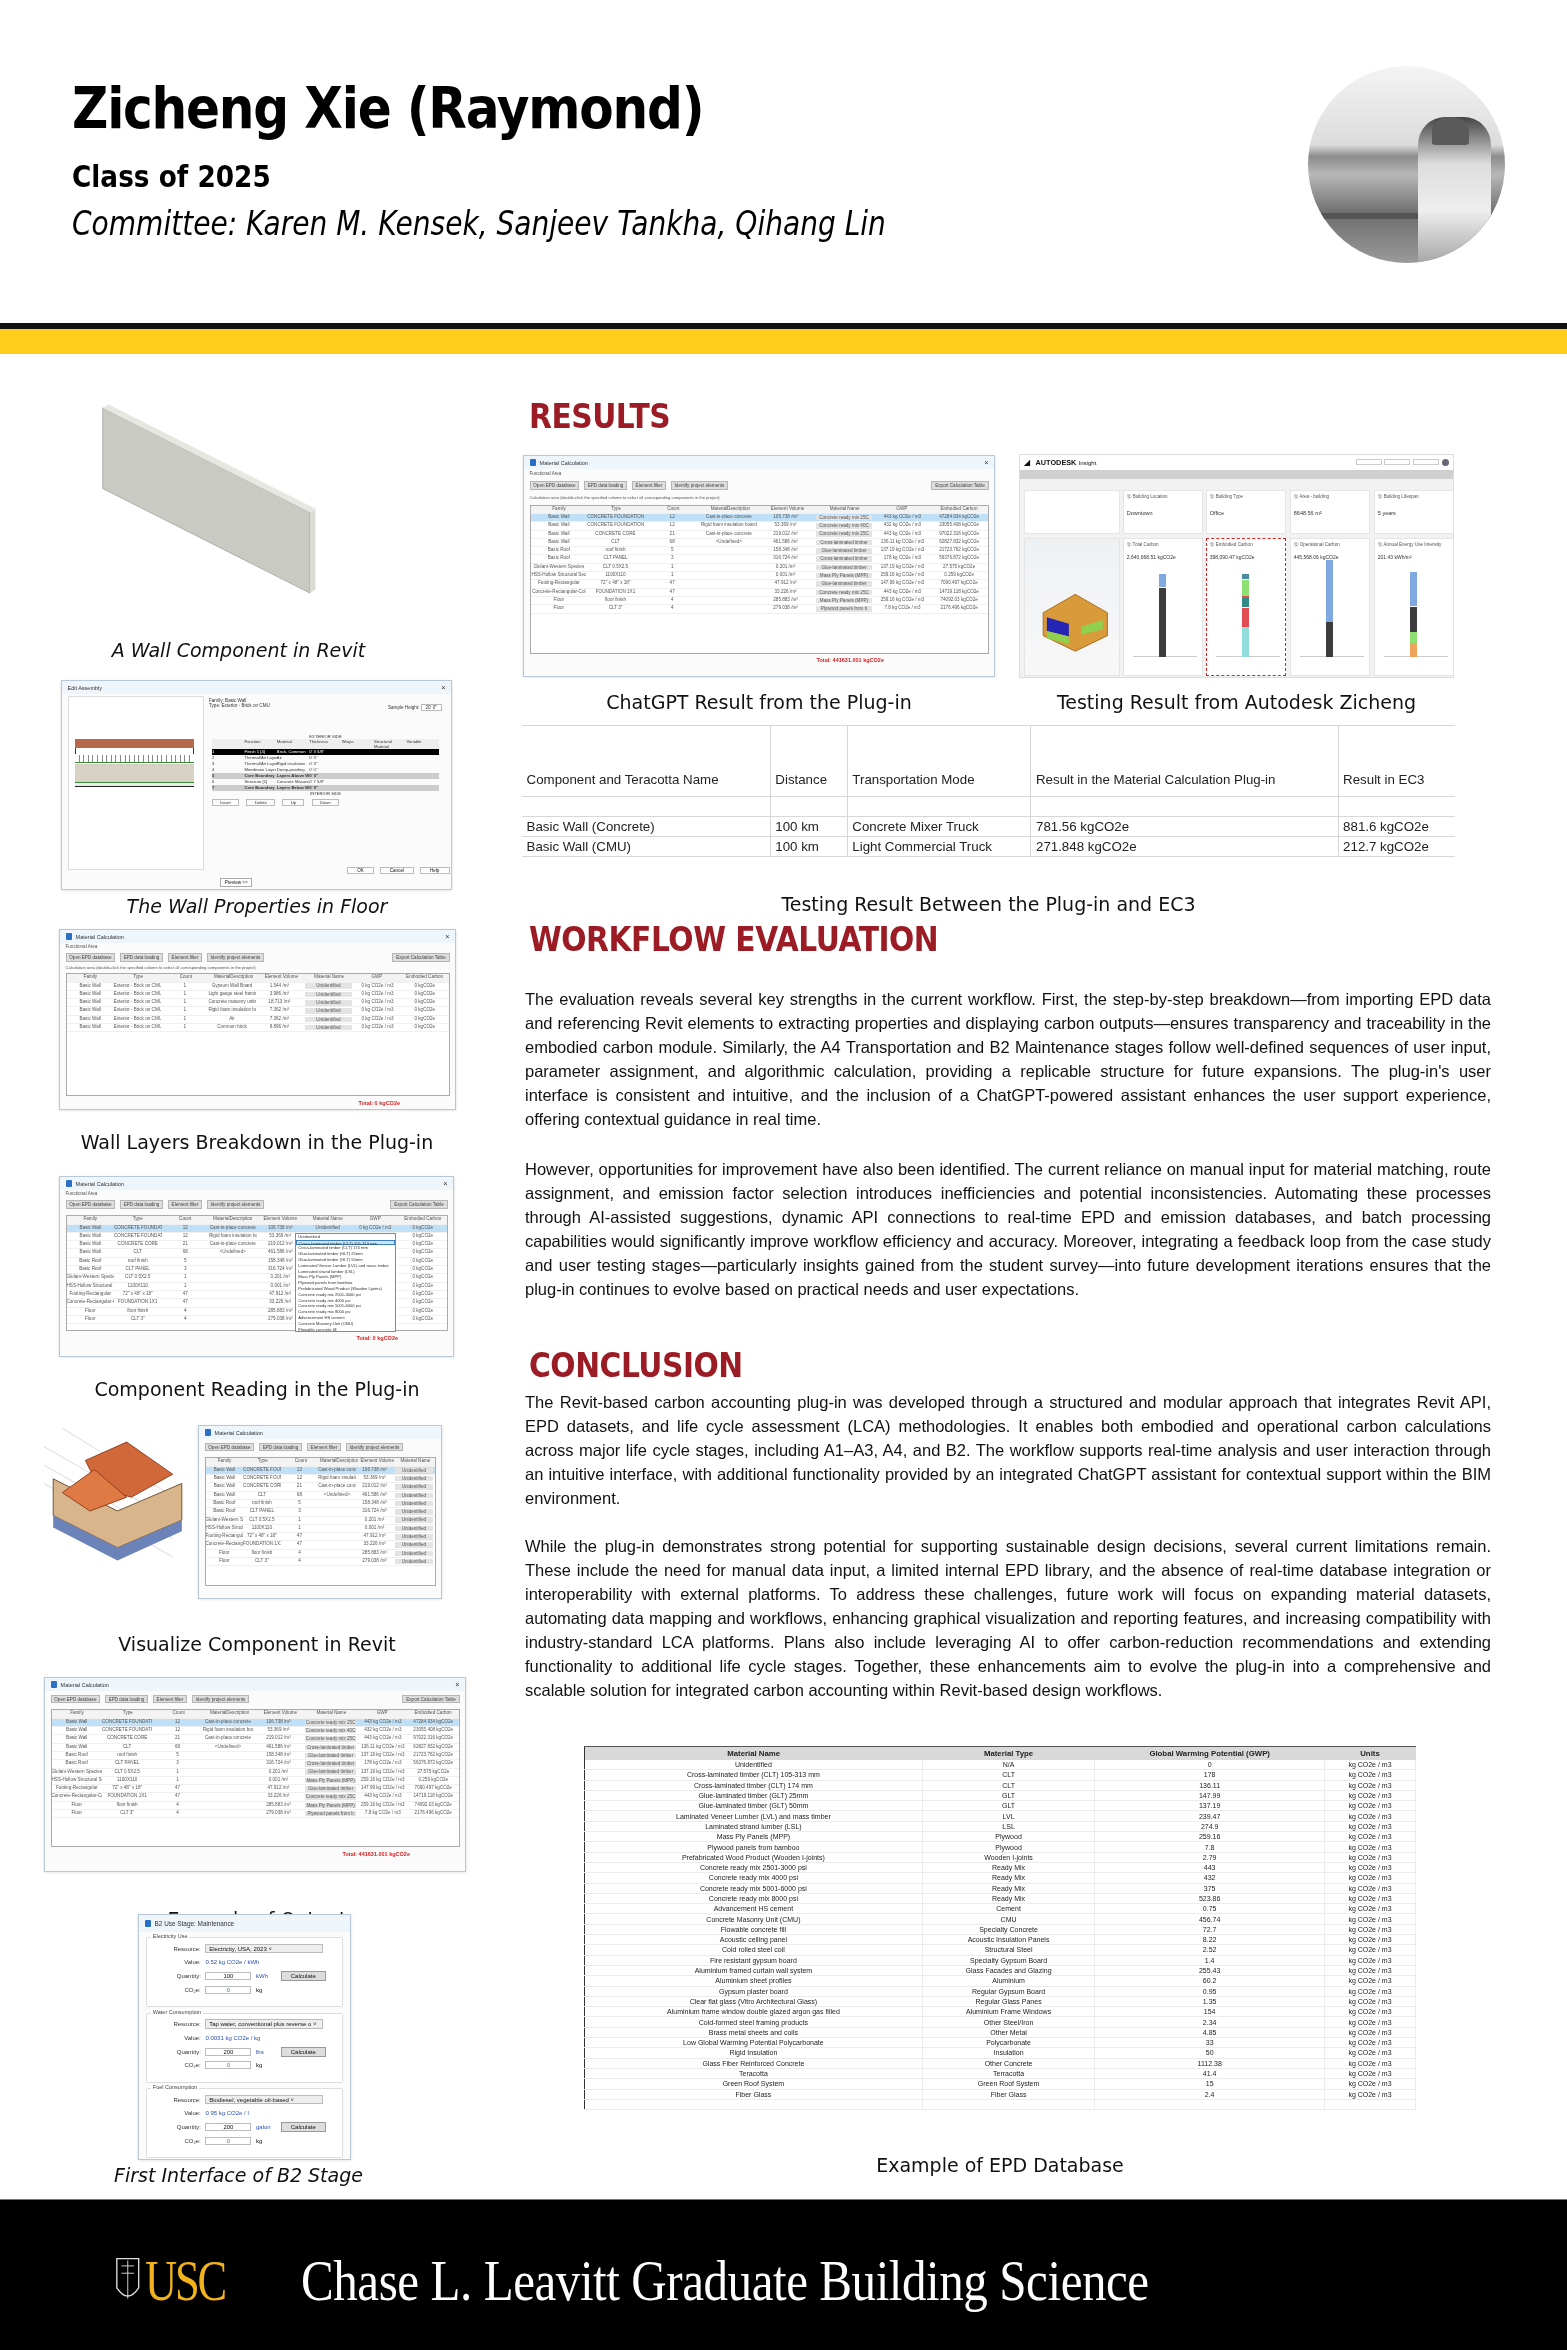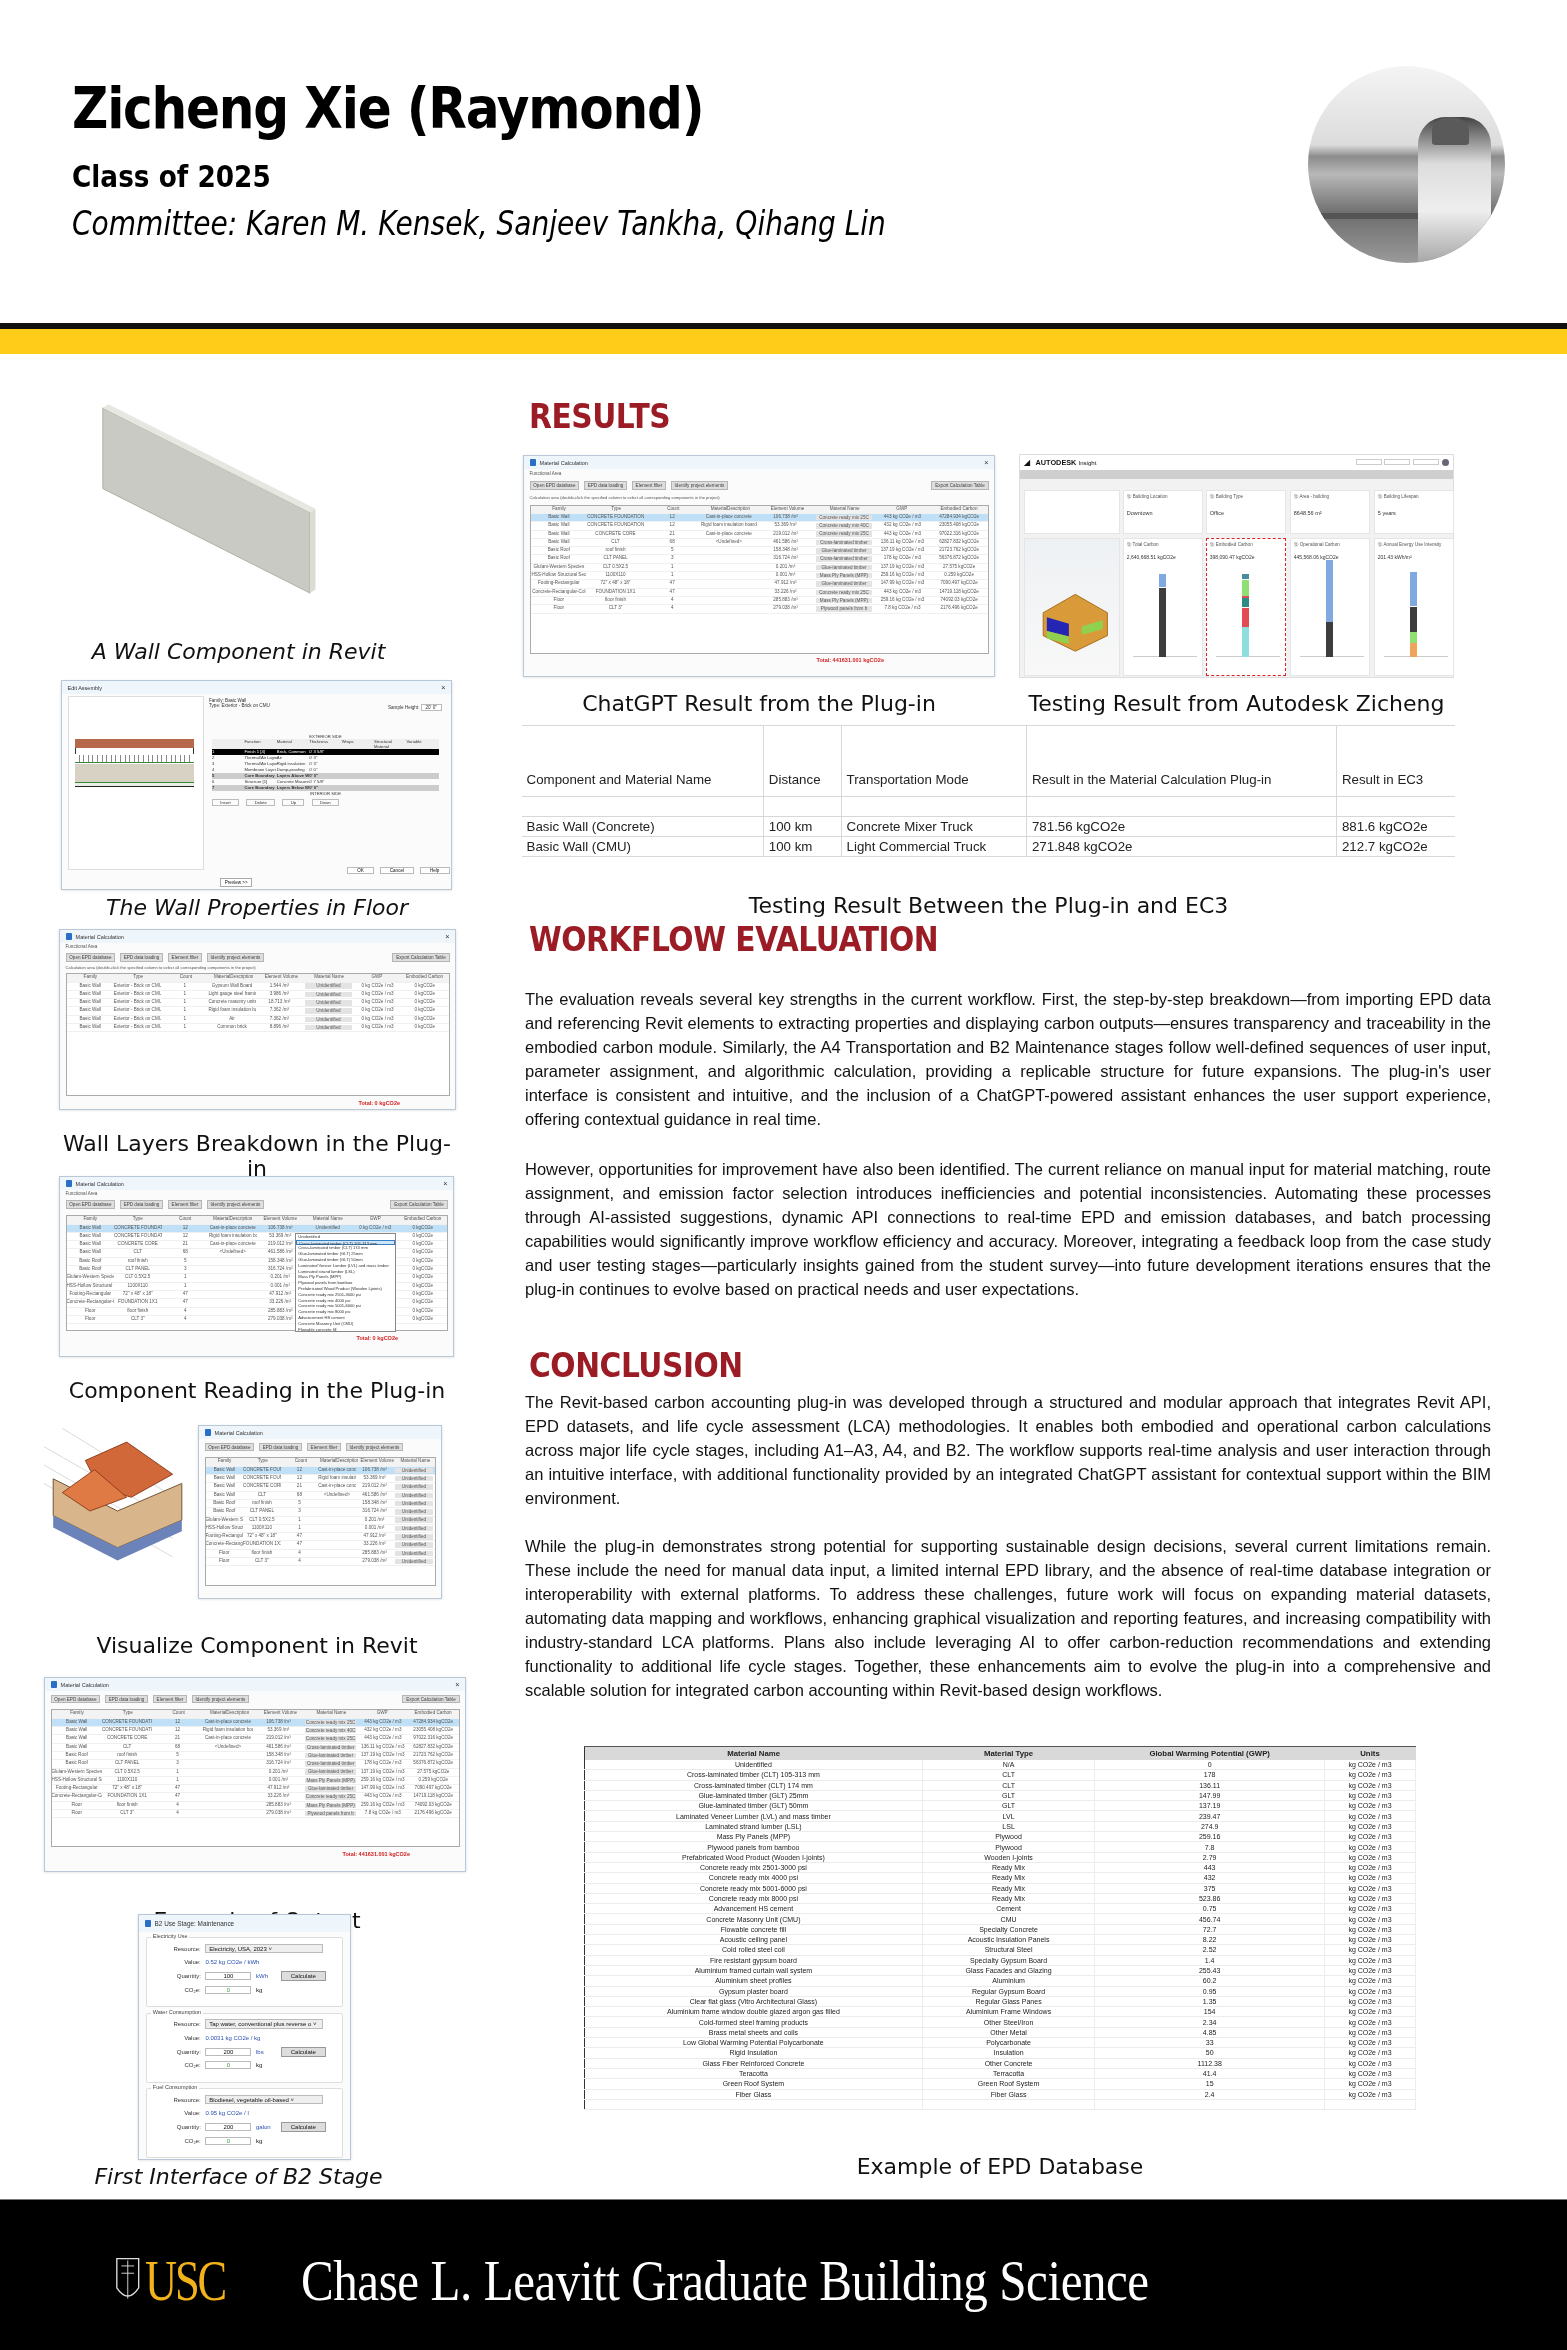--- a/index.html
+++ b/index.html
@@ -12,21 +12,21 @@
   .class-of { position: absolute; left: 72px; top: 158px; font-family: "DejaVu Sans", sans-serif; font-weight: bold; font-size: 31px; color: #000; transform: scaleX(0.85); transform-origin: left; }
   .committee { position: absolute; left: 72px; top: 204px; font-family: "DejaVu Sans", sans-serif; font-style: italic; font-size: 33px; color: #000; transform: scaleX(0.85); transform-origin: left; }
   .avatar { position: absolute; left: 1308px; top: 66px; width: 197px; height: 197px; border-radius: 50%; overflow: hidden;
     background: linear-gradient(180deg, #f4f4f4 0%, #dcdcdc 40%, #8c8c8c 46%, #b8b8b8 55%, #6e6e6e 75%, #9a9a9a 100%); }
   .avatar .person { position: absolute; left: 110px; top: 51px; width: 73px; height: 156px; background: linear-gradient(180deg, #444 0%, #ddd 30%, #eee 60%, #999 100%); border-radius: 27.5px 27.5px 0 0; }
   .avatar .cap { position: absolute; left: 124px; top: 51px; width: 37px; height: 27.5px; border-radius: 50% 50% 10% 10%; background: #5a5a5a; }
   .avatar .rail { position: absolute; left: 0; top: 147px; width: 197px; height: 5.5px; background: #555; }
 
   .rule-black { position: absolute; left: 0; top: 323px; width: 1568px; height: 5.5px; background: #111; }
   .rule-yellow { position: absolute; left: 0; top: 329px; width: 1568px; height: 25px; background: #ffcc1a; }
-  .caption { position: absolute; text-align: center; font-family: "DejaVu Sans", sans-serif; font-size: 22px; color: #111; }
+  .caption { position: absolute; text-align: center; font-family: "DejaVu Sans", sans-serif; font-size: 19px; color: #111; }
   .caption.italic { font-style: italic; }
 
   .wall3d { position: absolute; left: 101px; top: 404px; width: 220px; height: 193px; }
 
   .win { position: absolute; border: 0.9px solid #b9c8d6; background: #fbfbfb; box-shadow: 0 0.9px 2.8px rgba(0,0,0,0.15); overflow: hidden; }
   .win .titlebar { height: 13px; background: #eef5fb; font-size: 5.5px; color: #333; padding: 2.8px 5.5px; display: flex; align-items: center; gap: 3.7px; }
   .win .titlebar .appicon { width: 6.4px; height: 7.3px; background: #2a6fc6; border-radius: 0.9px; }
   .win .titlebar .x { margin-left: auto; font-size: 7.3px; }
   .win .btnrow { display: flex; gap: 4.6px; padding: 3.7px 5.5px; }
   .win .btn { height: 8.3px; background: #dedede; border: 0.9px solid #b5b5b5; font-size: 4.6px; color: #444; padding: 0.9px 2.8px; white-space: nowrap; overflow: hidden; }
@@ -1047,21 +1047,21 @@
       </div>
     </div>
 </div>
 
 <div class="caption" style="left:523px; top:691px; width:472px;">ChatGPT Result from the Plug-in</div>
 <div class="caption" style="left:1019px; top:691px; width:435px;">Testing Result from Autodesk Zicheng</div>
 
 <table class="cmp-table">
   <thead>
       <tr id="cmp-head">
-        <th>Component and Material Name</th>
+        <th>Component and Teracotta Name</th>
         <th>Distance</th>
         <th>Transportation Mode</th>
         <th>Result in the Material Calculation Plug-in</th>
         <th>Result in EC3</th>
       </tr>
     </thead>
   <tbody id="cmp-body">
       <tr class="spacer">
         <td></td>
         <td></td>

